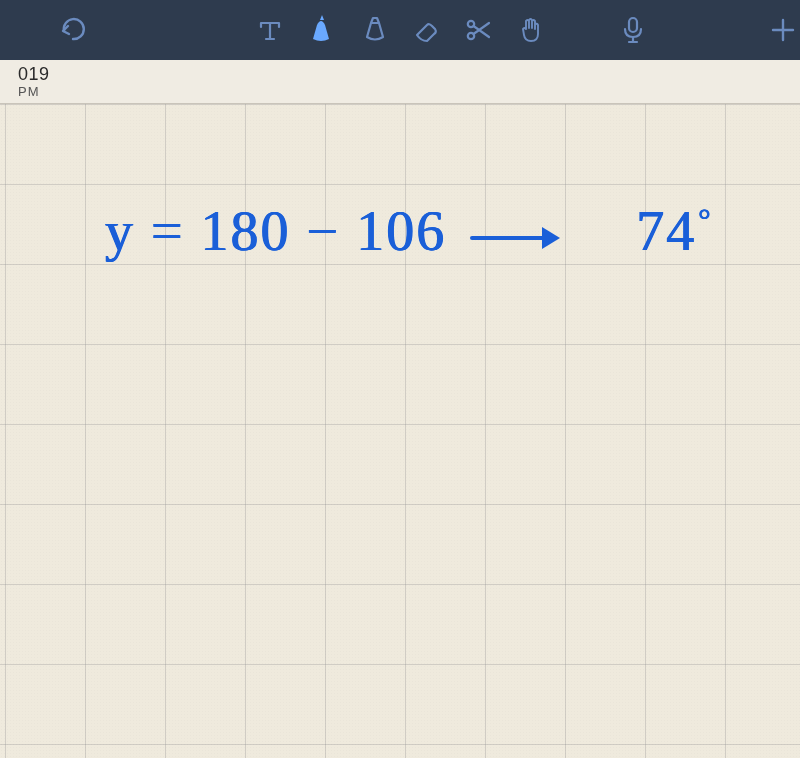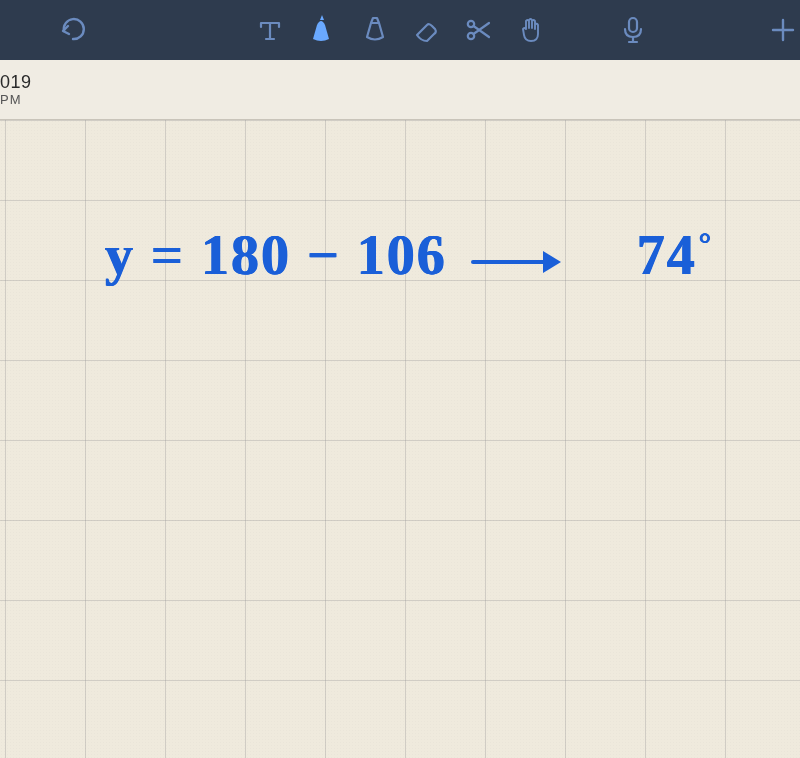--- a/index.html
+++ b/index.html
@@ -17,25 +17,25 @@
     }
     .tool-left { position: absolute; left: 55px; top: 0; height: 60px; display: flex; align-items: center; }
     .tool-center { position: absolute; left: 50%; transform: translateX(-50%); display: flex; align-items: center; gap: 18px; height: 60px; }
     .tool-mic { position: absolute; right: 150px; top: 0; height: 60px; display: flex; align-items: center; }
     .tool-plus { position: absolute; right: 0px; top: 0; height: 60px; display: flex; align-items: center; }
     .tool-btn { width: 34px; height: 34px; display: flex; align-items: center; justify-content: center; cursor: pointer; }
     .tool-btn svg { display: block; }
 
     
     .date-strip {
-      height: 60px;
+      height: 44px;
       background: #f0ece3;
       border-bottom: 1px solid #c9c4ba;
       display: flex; flex-direction: column; justify-content: center;
-      padding-left: 0;
+      padding-left: 18px;
       flex-shrink: 0;
       color: #2a2a2a;
     }
     .date-line1 { font-size: 18px; line-height: 18px; font-weight: 500; letter-spacing: 0.5px; }
     .date-line2 { font-size: 13px; line-height: 13px; color: #555; margin-top: 2px; letter-spacing: 1px; }
 
     
     .paper {
       flex: 1;
       position: relative;
@@ -53,25 +53,24 @@
       background-image: radial-gradient(rgba(0,0,0,0.02) 1px, transparent 1px);
       background-size: 3px 3px;
       pointer-events:none;
     }
 
     
     .hand {
       position:absolute;
       color:#1a5fd8;
       font-family: "Bradley Hand","Segoe Script","Comic Sans MS",cursive;
-      font-weight: bold;
+      font-weight: normal;
       white-space: nowrap;
       pointer-events:none;
       text-shadow: 0.5px 0 0 #1a5fd8, -0.5px 0 0 #1a5fd8;
-      margin-top: 8px;
     }
     .line1 { left:105px; top:95px; font-size:56px; letter-spacing:2px; }
     .line1 .gap { display:inline-block; width:38px;}
     .arrow { display:inline-block; position:relative; width:90px; height:20px; vertical-align:middle; margin:0 6px 0 8px;}
     .arrow::before{content:"";position:absolute;left:0;right:14px;top:9px;height:4px;background:#1a5fd8;border-radius:3px;}
     .arrow::after{content:"";position:absolute;right:0;top:0;border-left:18px solid #1a5fd8;border-top:11px solid transparent;border-bottom:11px solid transparent;}
     .line2 { left:12px; top:220px; font-size:54px; letter-spacing:2px;}
     .deg { font-size:0.55em; vertical-align: top; position:relative; top:0.15em; margin-left:2px;}
   </style>
 </head>

